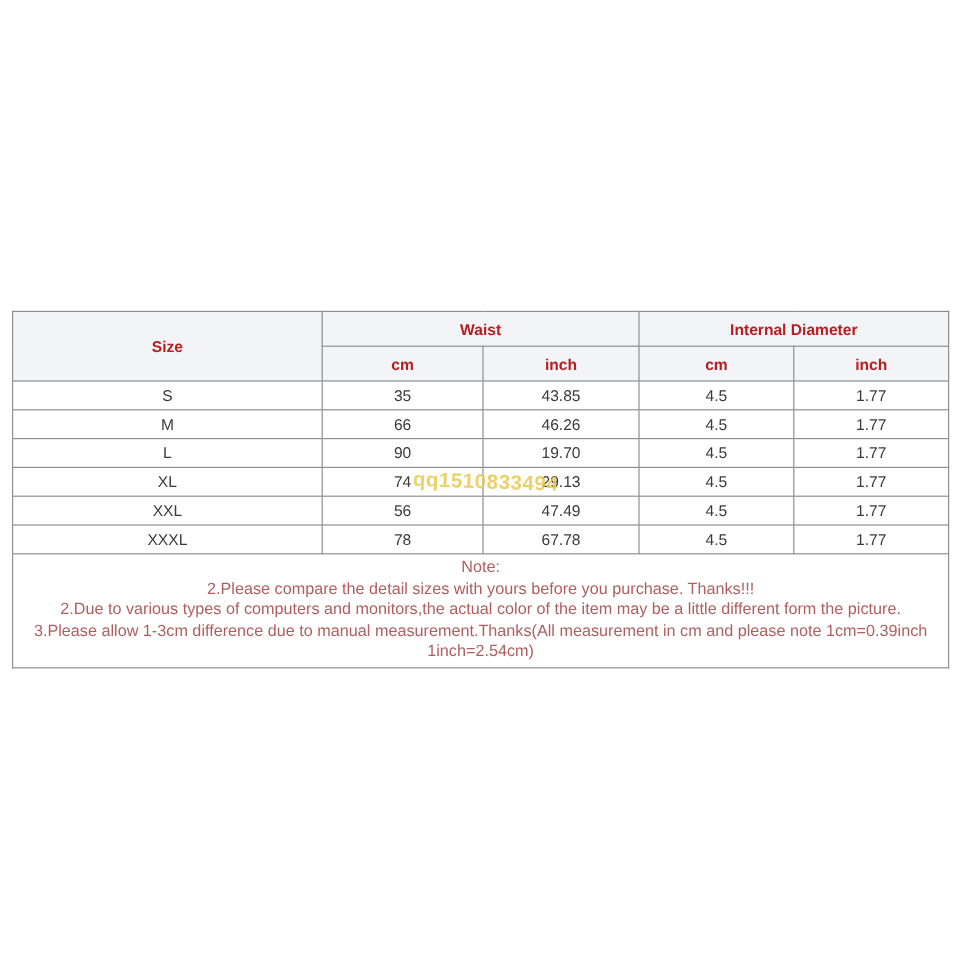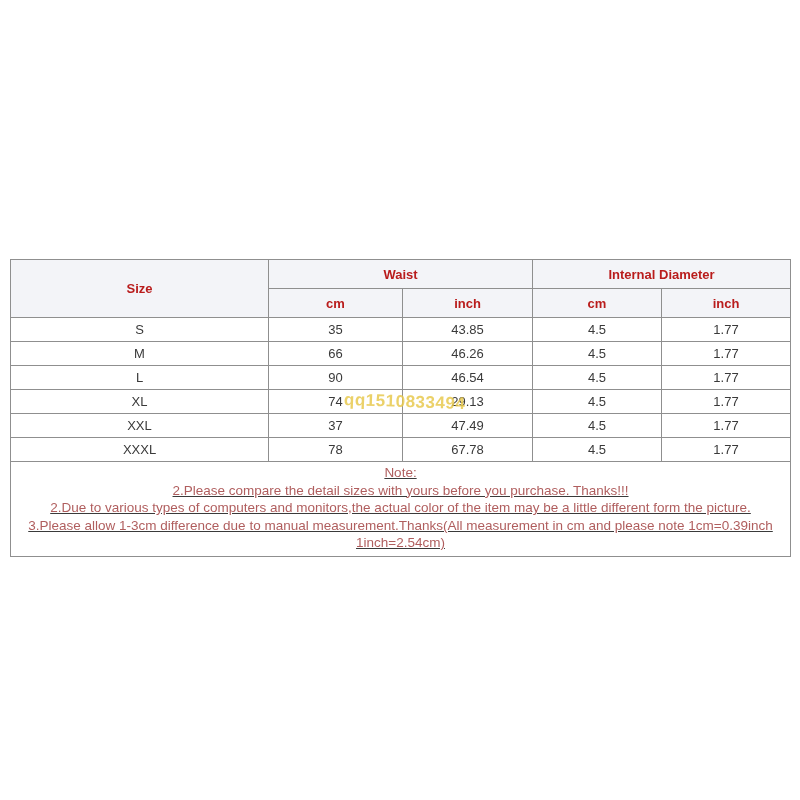--- a/index.html
+++ b/index.html
@@ -40,21 +40,20 @@
   }
   table.size-chart td {
     font-size: 13px;
     color: #3a3a3a;
     height: 23px;
     background: #ffffff;
   }
   td.note-cell {
     height: 88px;
     vertical-align: middle;
-    text-decoration: underline;
   }
   .note-block {
     color: #b05e5e;
     font-size: 13.5px;
     line-height: 17.5px;
     text-align: center;
     padding: 2px 4px 4px 4px;
   }
   .watermark {
     position: absolute;
@@ -105,34 +104,34 @@
       <tr>
         <td>M</td>
         <td>66</td>
         <td>46.26</td>
         <td>4.5</td>
         <td>1.77</td>
       </tr>
       <tr>
         <td>L</td>
         <td>90</td>
-        <td>46.54</td>
+        <td>19.70</td>
         <td>4.5</td>
         <td>1.77</td>
       </tr>
       <tr>
         <td>XL</td>
         <td>74</td>
         <td>29.13</td>
         <td>4.5</td>
         <td>1.77</td>
       </tr>
       <tr>
         <td>XXL</td>
-        <td>37</td>
+        <td>56</td>
         <td>47.49</td>
         <td>4.5</td>
         <td>1.77</td>
       </tr>
       <tr>
         <td>XXXL</td>
         <td>78</td>
         <td>67.78</td>
         <td>4.5</td>
         <td>1.77</td>

